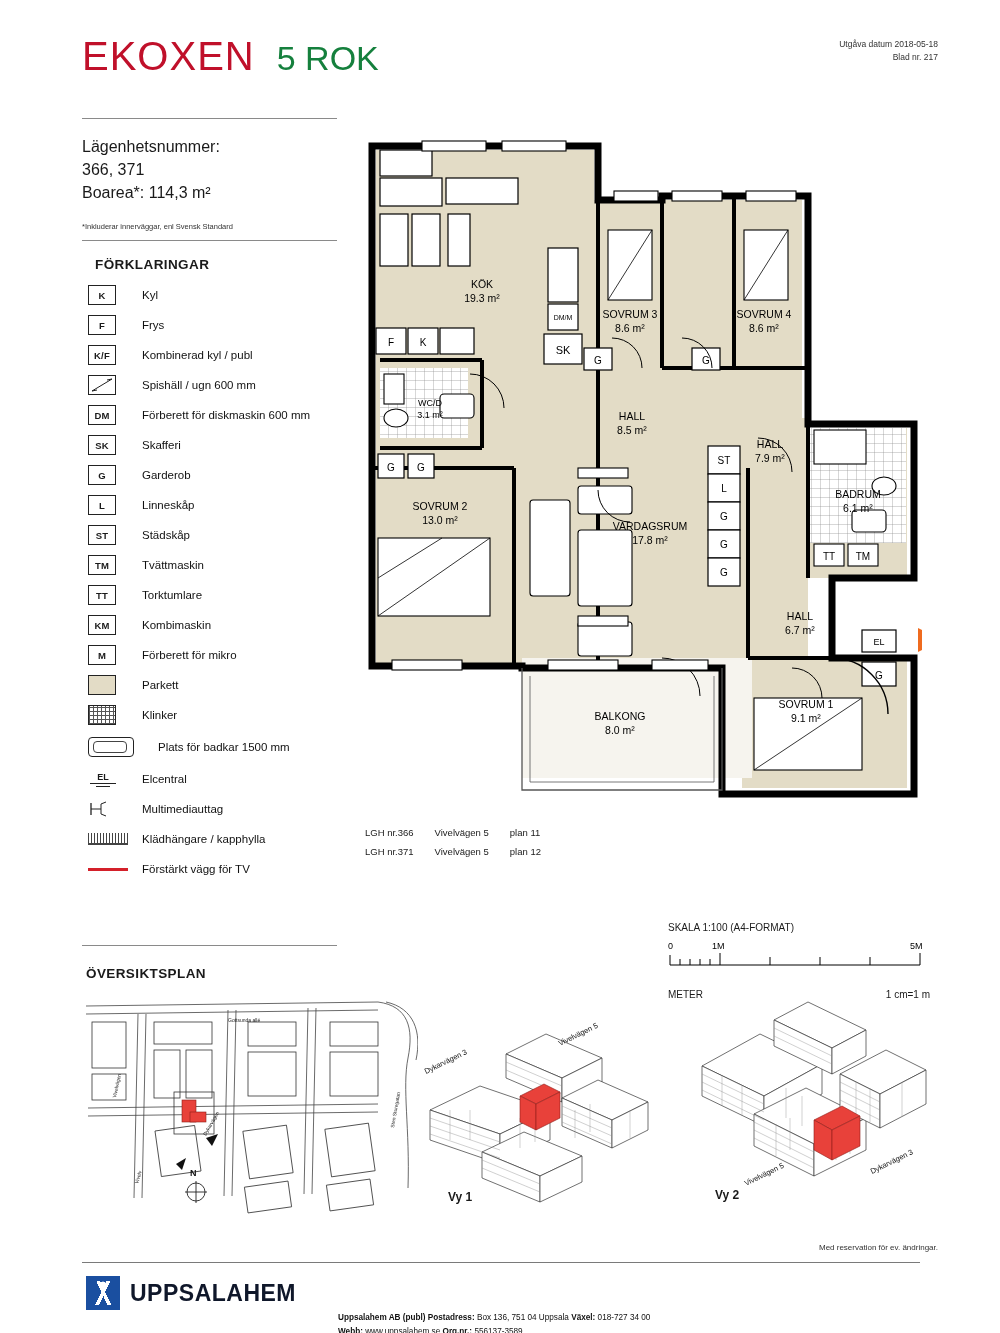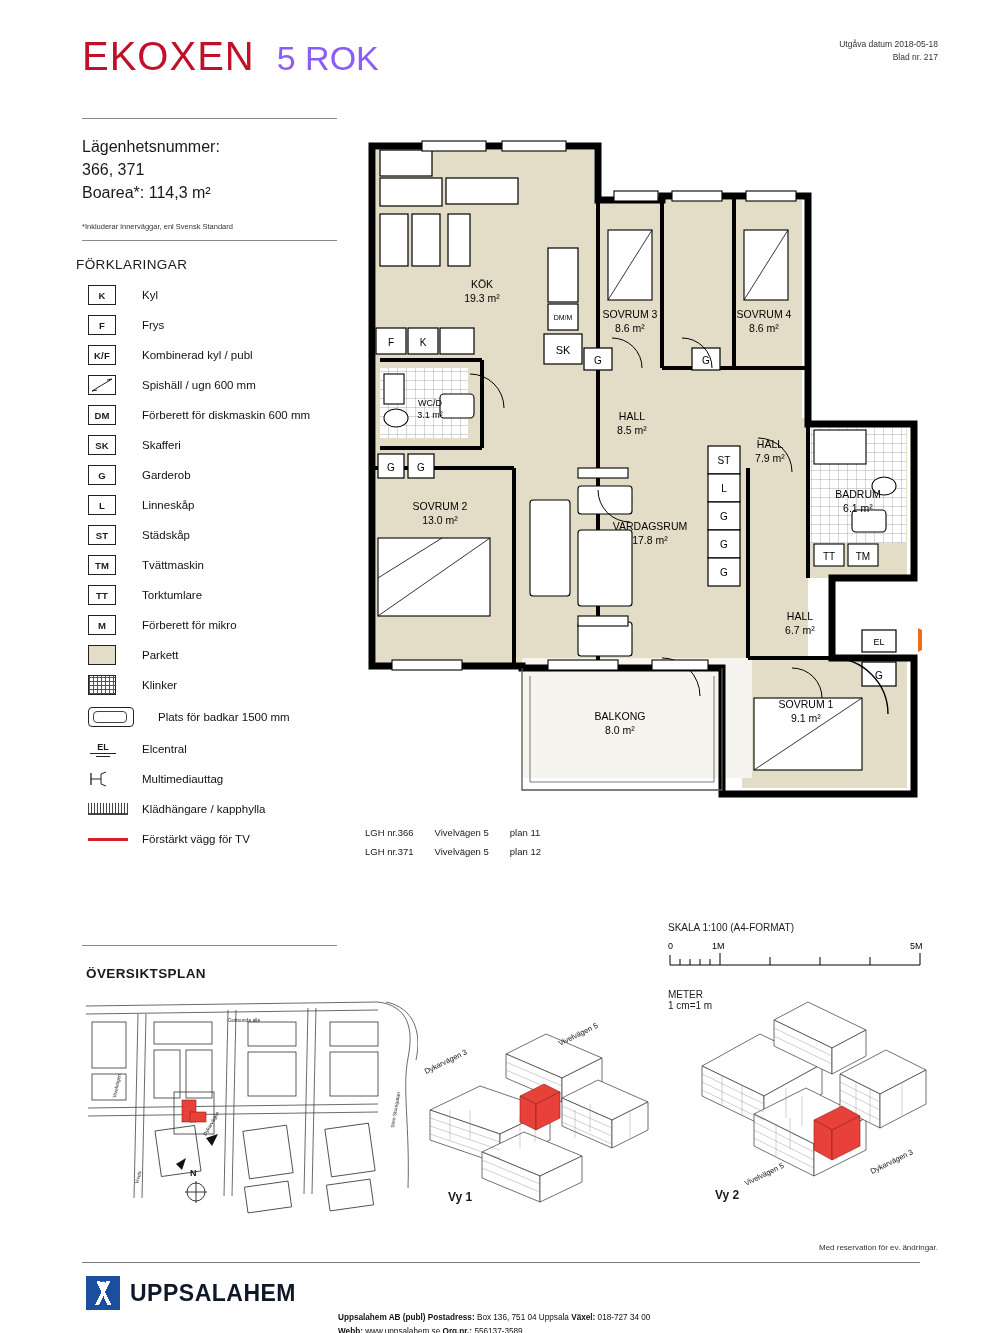--- a/index.html
+++ b/index.html
@@ -10,31 +10,31 @@
     font-family:"Liberation Sans", sans-serif;
     color:#1a1a1a;
     position:relative;
     overflow:hidden;
   }
   .page { position:absolute; inset:0;padding-left:42px; }
 
   
   .title-row { position:absolute; left:82px; top:34px; display:flex; align-items:baseline; gap:22px; }
   .brand { font-size:40px; letter-spacing:1px; color:#c0102a; font-weight:400; }
-  .rok { font-size:34px; color:#8b5cf6; font-weight:400; }
+  .rok { font-size:34px; color:#15803d; font-weight:400; }
   .issue { position:absolute; right:62px; top:38px; text-align:right; font-size:8.5px; color:#333; line-height:1.5; }
 
   .hr1 { position:absolute; left:82px; top:118px; width:255px; border-top:1px solid #8a8a8a; }
 
   .apt-block { position:absolute; left:82px; top:135px; font-size:16px; line-height:1.45; }
   .apt-note { position:absolute; left:82px; top:222px; font-size:7.5px; color:#333; }
   .hr2 { position:absolute; left:82px; top:240px; width:255px; border-top:1px solid #8a8a8a; }
 
   
-  .legend-title { position:absolute; left:76px; top:257px; font-size:13.5px; font-weight:normal; letter-spacing:0.4px; }
+  .legend-title { position:absolute; left:95px; top:257px; font-size:13.5px; font-weight:bold; letter-spacing:0.4px; }
   .legend { position:absolute; left:88px; top:280px; width:260px; }
   .lg-row { display:flex; align-items:center; height:30px; }
   .lg-sym { width:42px; display:flex; align-items:center; }
   .lg-box {
     width:28px; height:20px; border:1px solid #222; background:#fff;
     display:flex; align-items:center; justify-content:center;
     font-size:9.5px; font-weight:bold; letter-spacing:0.2px;
   }
   .lg-label { font-size:11.5px; padding-left:12px; color:#111; }
   .lg-hatch { background:
@@ -55,21 +55,21 @@
   .plan { position:absolute; left:362px; top:138px; width:560px; height:670px; }
   .plan svg { display:block; }
 
   
   .lgh { position:absolute; left:362px; top:822px; font-size:9.5px; line-height:1.6; }
   .lgh td { padding-right:18px; white-space:nowrap; }
 
   
   .scale-wrap { position:absolute; left:668px; top:922px; width:262px; font-size:9.5px; }
   .scale-title { font-size:10px; margin-bottom:10px; }
-  .scale-foot { display:flex; justify-content:space-between; font-size:10px; margin-top:4px;flex-direction:column; }
+  .scale-foot { display:flex; justify-content:space-between; font-size:10px; margin-top:4px; }
 
   
   .hr3 { position:absolute; left:82px; top:945px; width:255px; border-top:1px solid #8a8a8a; }
   .ov-title { position:absolute; left:86px; top:966px; font-size:13.5px; font-weight:bold; letter-spacing:0.4px; }
   .ov-map { position:absolute; left:78px; top:988px; width:340px; height:230px; }
   .vy { position:absolute; }
   .vy-label { font-size:12px; font-weight:bold; }
   .reserv { position:absolute; right:62px; top:1243px; font-size:8px; color:#333; }
 
   
@@ -190,20 +190,26 @@
       <div class="lg-label">Tvättmaskin</div>
     </div>
 
     <div class="lg-row">
       <div class="lg-sym">
           <div class="lg-box">TT</div>
         </div>
       <div class="lg-label">Torktumlare</div>
     </div>
 
+    <div class="lg-row">
+      <div class="lg-sym">
+          <div class="lg-box">KM</div>
+        </div>
+      <div class="lg-label">Kombimaskin</div>
+    </div>
 
     <div class="lg-row">
       <div class="lg-sym">
           <div class="lg-box">M</div>
         </div>
       <div class="lg-label">Förberett för mikro</div>
     </div>
 
     <div class="lg-row">
       <div class="lg-sym">

